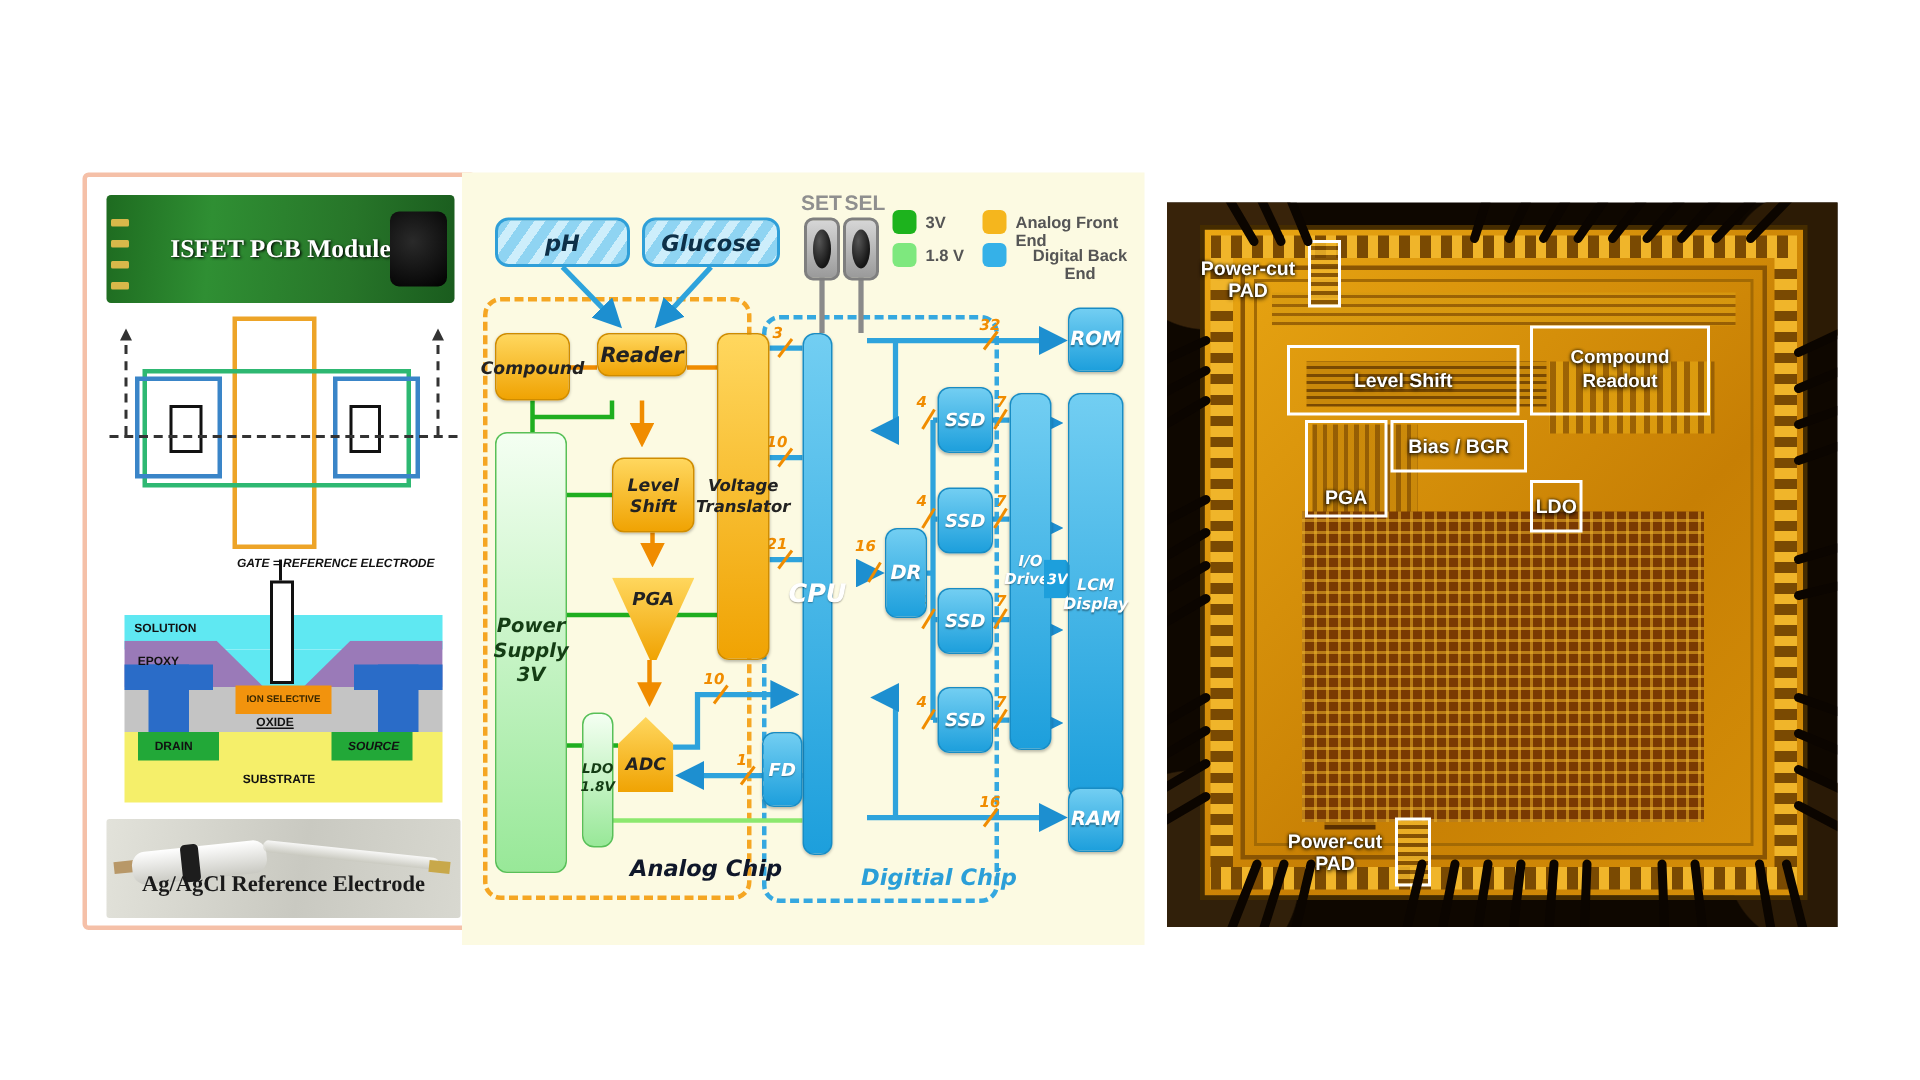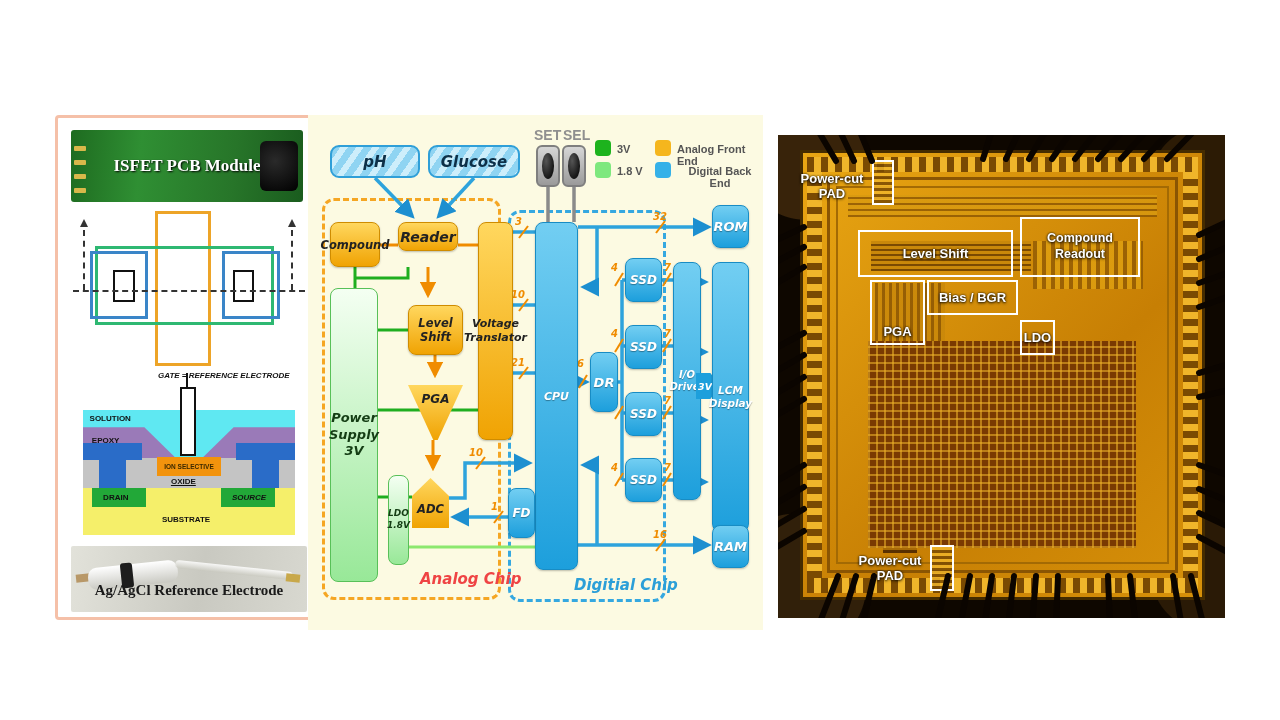--- a/index.html
+++ b/index.html
@@ -250,36 +250,36 @@
     <div class="blk orange-blk" style="left:90px;top:107px;width:60px;height:29px;font-size:14px;">Reader</div>
     <div class="blk orange-blk" style="left:170px;top:107px;width:35px;height:218px;font-size:11px;line-height:1.25;padding:2px;">Voltage Translator</div>
     <div class="blk orange-blk" style="left:100px;top:190px;width:55px;height:50px;font-size:11.5px;">Level Shift</div>
     <div class="blk" style="left:100px;top:270px;width:55px;height:55px;font-size:12px;color:#222;align-items:flex-start;padding-top:7px;
                 background:linear-gradient(180deg,#ffd75e,#f0a303);clip-path:polygon(0 0,100% 0,54% 100%,46% 100%);">PGA</div>
     <div class="blk" style="left:104px;top:363px;width:37px;height:50px;font-size:11.5px;color:#222;padding-top:12px;box-sizing:border-box;
                 background:linear-gradient(180deg,#ffd75e,#f0a303);clip-path:polygon(50% 0,100% 36%,100% 100%,0 100%,0 36%);">ADC</div>
     <div class="blk green-blk" style="left:22px;top:173px;width:48px;height:294px;font-size:13px;line-height:1.3;padding:4px;">Power Supply 3V</div>
     <div class="blk green-blk" style="left:80px;top:360px;width:21px;height:90px;font-size:9px;line-height:1.3;padding:1px;">LDO 1.8V</div>
 
-    <div class="blk blue-blk" style="left:227px;top:107px;width:43px;height:348px;font-size:11px;">CPU</div>
+    <div class="blk blue-blk" style="left:227px;top:107px;width:20px;height:348px;font-size:17px;">CPU</div>
     <div class="blk blue-blk" style="left:282px;top:237px;width:28px;height:60px;font-size:13px;">DR</div>
     <div class="blk blue-blk" style="left:200px;top:373px;width:27px;height:50px;font-size:12px;">FD</div>
     <div class="blk blue-blk" style="left:317px;top:143px;width:37px;height:44px;font-size:12px;">SSD</div>
     <div class="blk blue-blk" style="left:317px;top:210px;width:37px;height:44px;font-size:12px;">SSD</div>
     <div class="blk blue-blk" style="left:317px;top:277px;width:37px;height:44px;font-size:12px;">SSD</div>
     <div class="blk blue-blk" style="left:317px;top:343px;width:37px;height:44px;font-size:12px;">SSD</div>
 
     <div class="blk blue-blk" style="left:365px;top:147px;width:28px;height:238px;font-size:10px;line-height:1.25;padding:2px;">I/O Driver</div>
     <div class="blk" style="left:388px;top:258px;width:24px;height:26px;font-size:9.5px;color:#fff;background:#1d9fdc;
                 clip-path:polygon(0 0,60% 0,100% 50%,60% 100%,0 100%);padding-right:6px;box-sizing:border-box;">3V</div>
     <div class="blk blue-blk" style="left:404px;top:147px;width:37px;height:270px;font-size:10.5px;line-height:1.25;padding:2px;">LCM Display</div>
     <div class="blk blue-blk" style="left:404px;top:90px;width:37px;height:43px;font-size:13px;">ROM</div>
     <div class="blk blue-blk" style="left:404px;top:410px;width:37px;height:43px;font-size:13px;text-align:right;">RAM</div>
 
-    <span class="region-lbl" style="left:112px;top:455px;color:#ef4444;">Analog Chip</span>
+    <span class="region-lbl" style="left:112px;top:455px;color:#0f172a;">Analog Chip</span>
     <span class="region-lbl" style="left:266px;top:461px;color:#2b9fd8;">Digitial Chip</span>
   </div>
 
   <div class="die-panel">
     <div class="chip">
 
       <div class="padring" style="left:4px;top:4px;right:4px;height:15px;background:repeating-linear-gradient(90deg,#7a4a02 0 7px,#f0b52a 7px 14px);"></div>
       <div class="padring" style="left:4px;bottom:4px;right:4px;height:15px;background:repeating-linear-gradient(90deg,#7a4a02 0 7px,#f0b52a 7px 14px);"></div>
       <div class="padring" style="left:4px;top:19px;bottom:19px;width:15px;background:repeating-linear-gradient(0deg,#7a4a02 0 7px,#f0b52a 7px 14px);"></div>
       <div class="padring" style="right:4px;top:19px;bottom:19px;width:15px;background:repeating-linear-gradient(0deg,#7a4a02 0 7px,#f0b52a 7px 14px);"></div>

